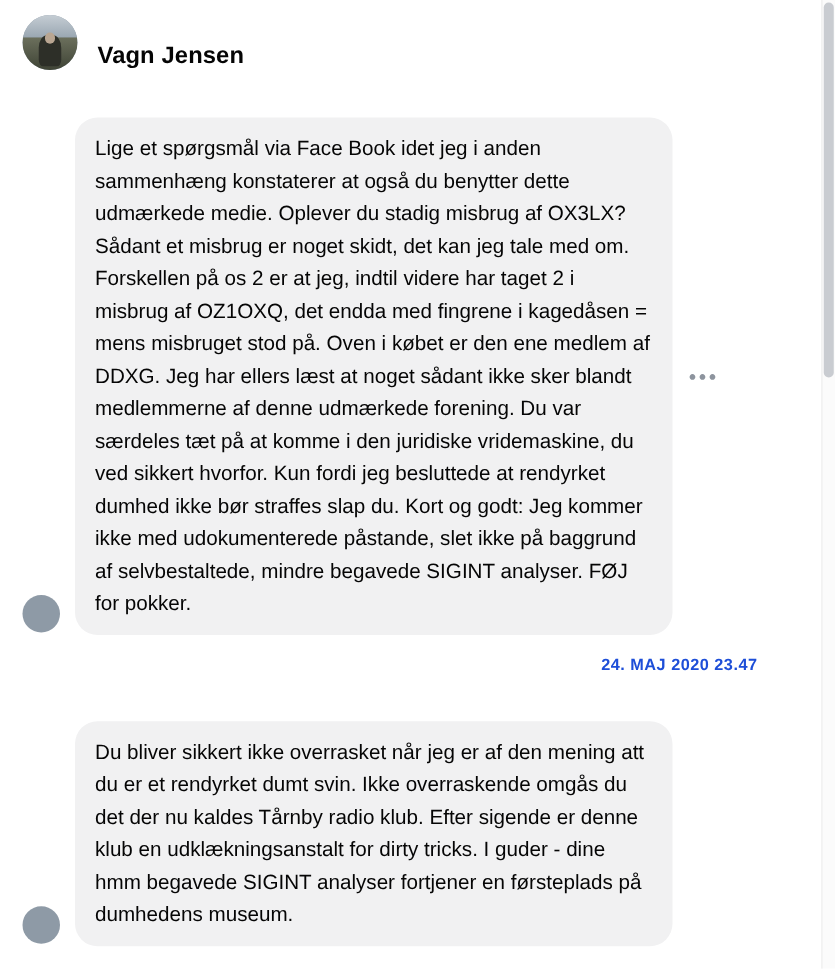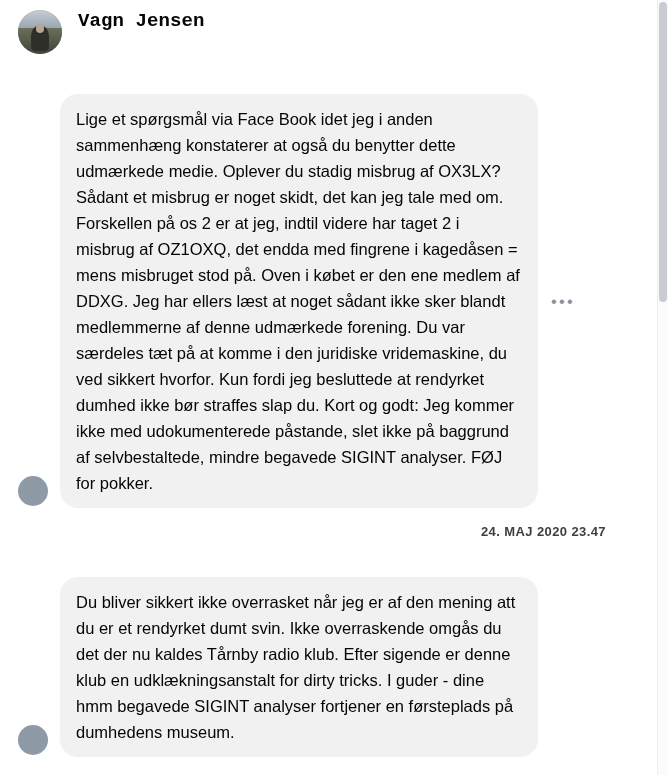--- a/index.html
+++ b/index.html
@@ -20,25 +20,24 @@
     position: relative;
     width: 668px;
     height: 775px;
     box-sizing: border-box;
     padding: 0;
   }
 
   
   .thread-header {
     display: flex;
-    align-items: flex-start;
+    align-items: flex-end;
     padding: 10px 0 0 18px;
     height: 56px;
     box-sizing: border-box;
-    font-family: Liberation Mono, monospace;
   }
   .avatar {
     width: 44px;
     height: 44px;
     border-radius: 50%;
     overflow: hidden;
     flex: 0 0 44px;
     position: relative;
     background: #8e9aa6;
   }
@@ -129,21 +128,21 @@
   }
 
   
   .timestamp-row {
     display: flex;
     justify-content: flex-end;
     padding: 16px 62px 0 0;
   }
   .timestamp {
     font-size: 13px;
-    color: #404040;
+    color: #1d4ed8;
     letter-spacing: 0.4px;
     font-weight: bold;
   }
 
   .gap-large { height: 38px; }
 
   
   .scrollbar-track {
     position: absolute;
     top: 0;

